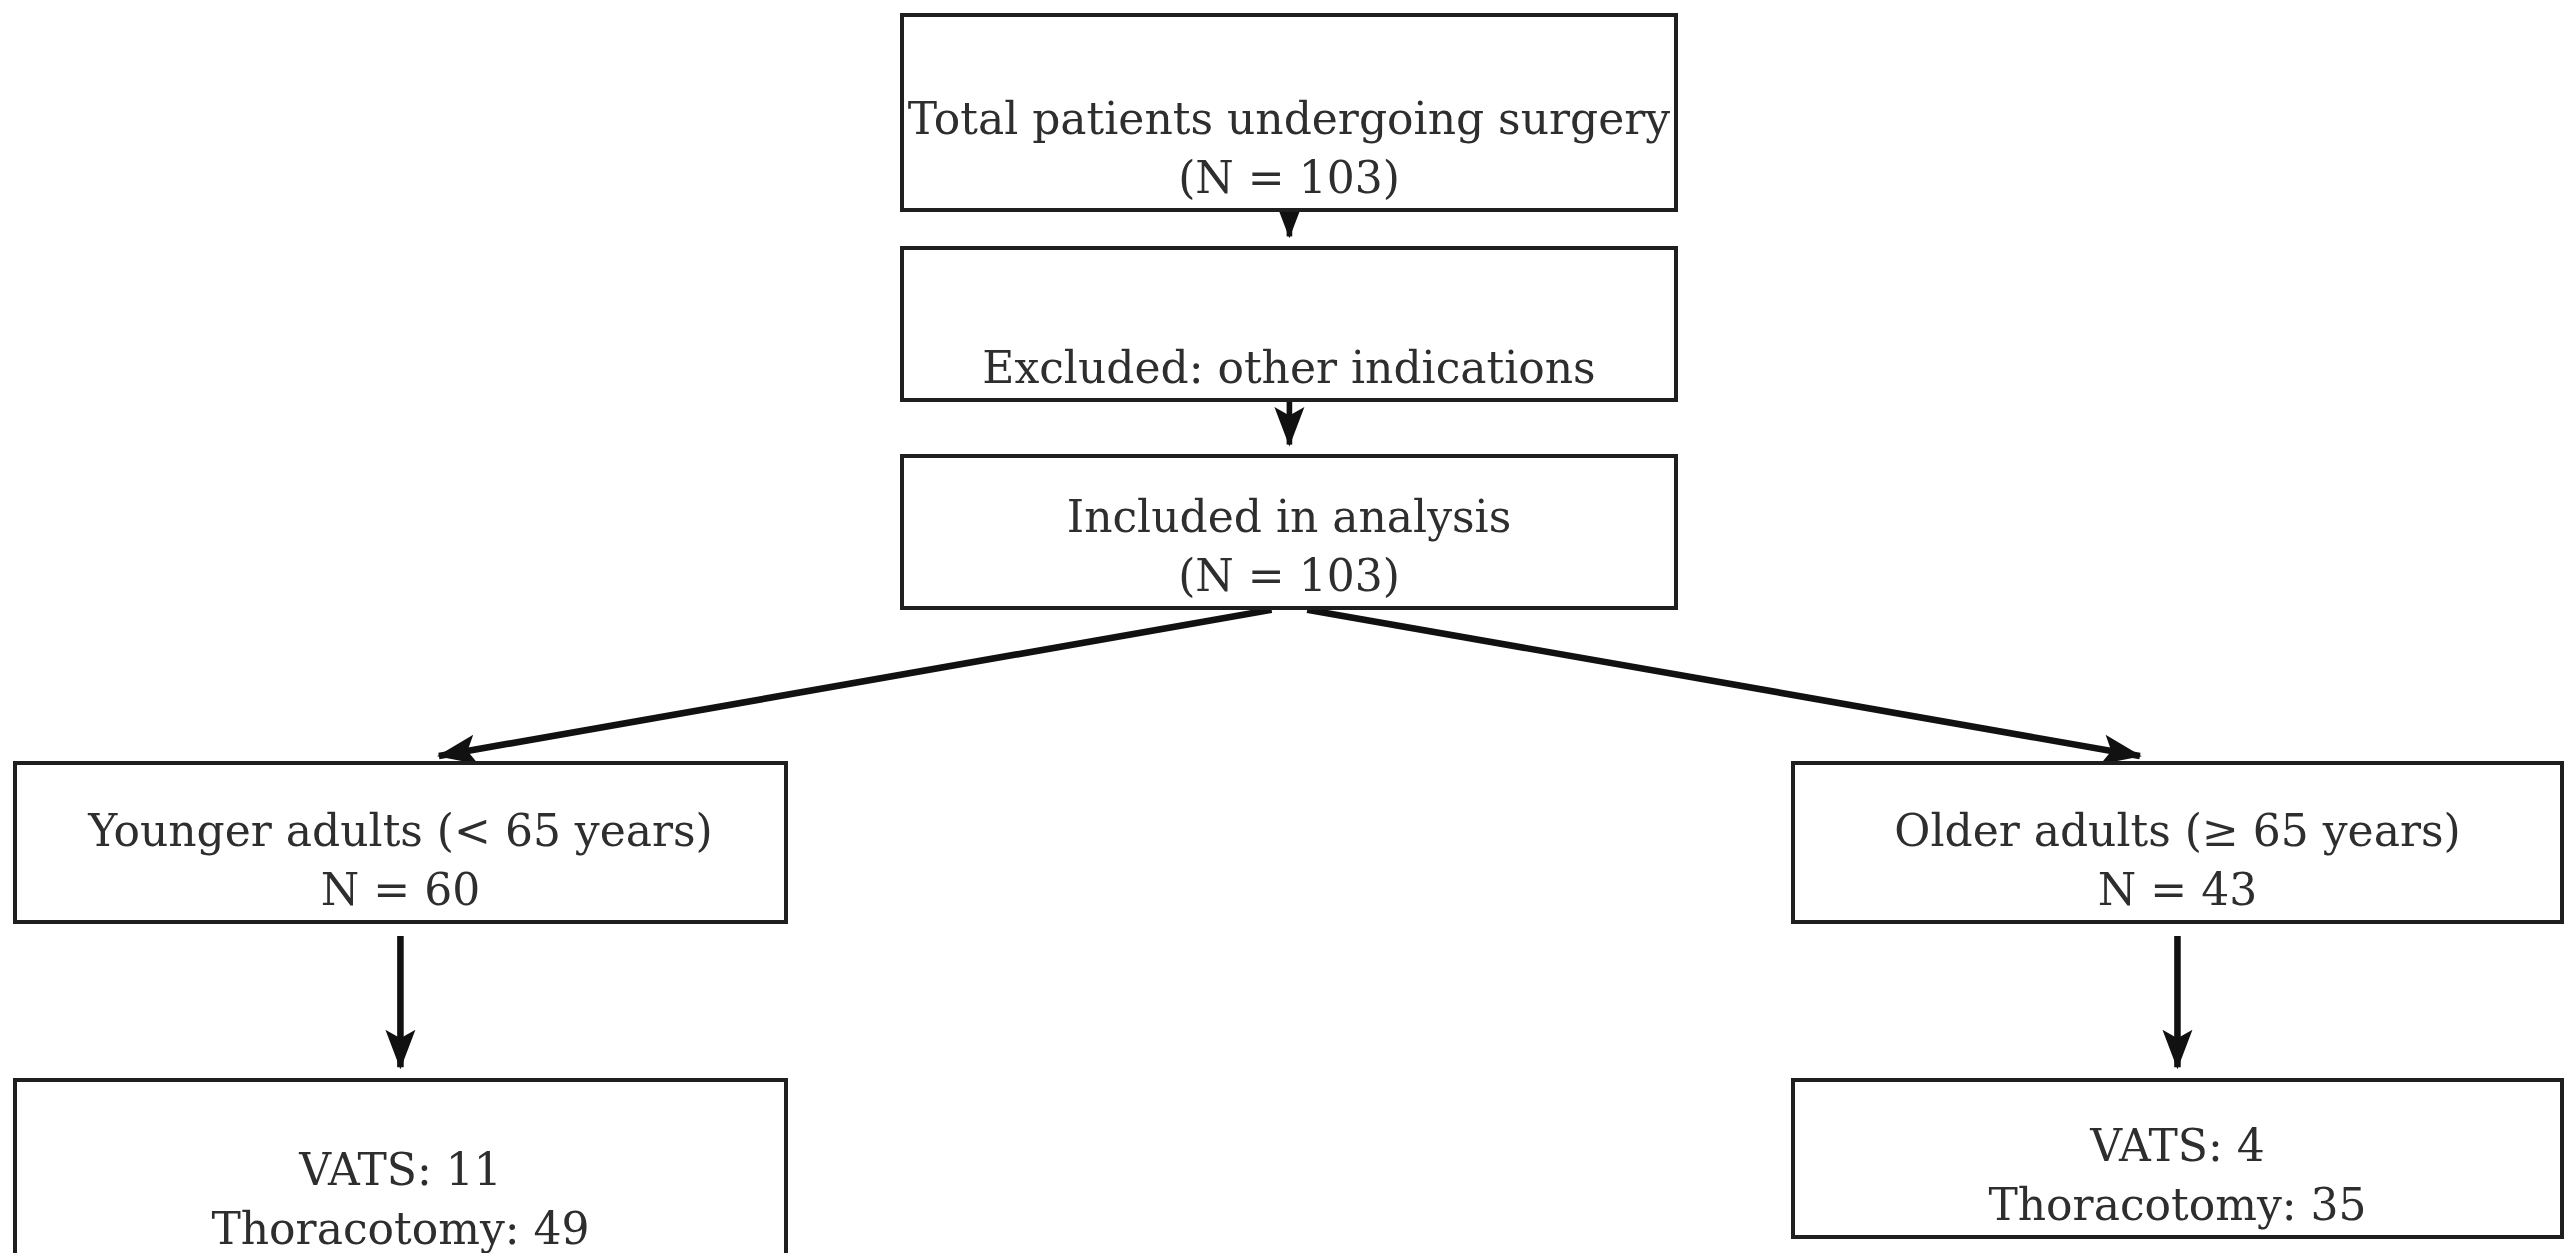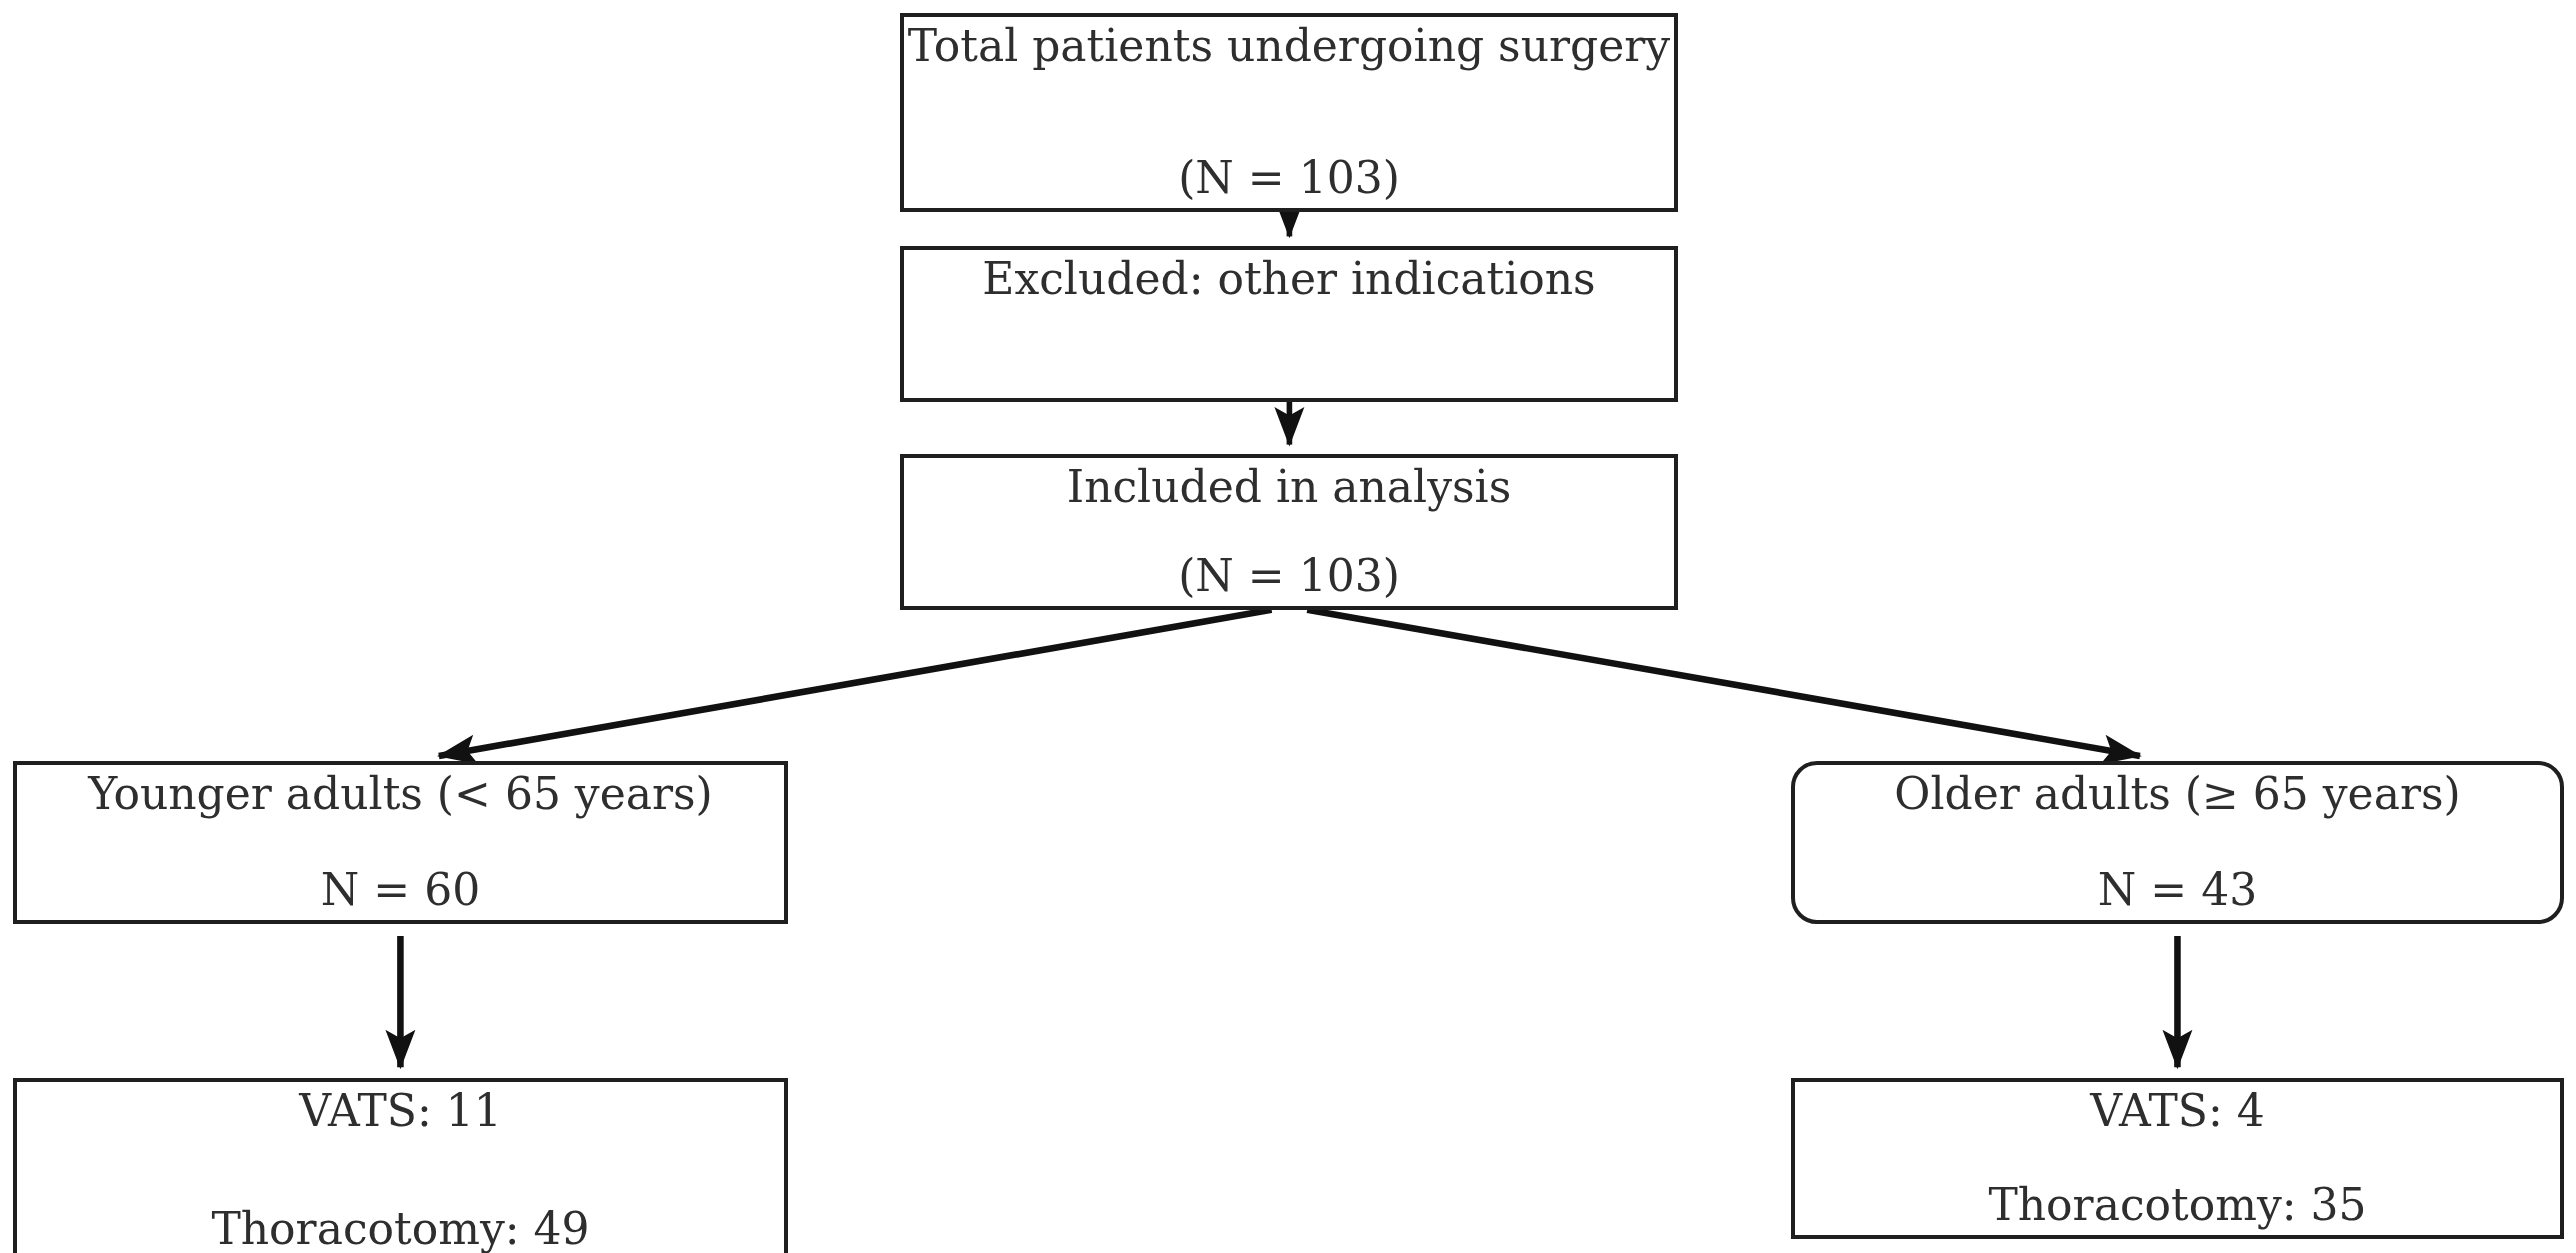--- a/index.html
+++ b/index.html
@@ -24,34 +24,34 @@
     pointer-events: none;
   }
   .fbox {
     position: absolute;
     box-sizing: border-box;
     border: 4.7px solid var(--line, #1f1f1f);
     background: #ffffff;
     display: flex;
     flex-direction: column;
     align-items: center;
-    justify-content: space-between;
+    justify-content: flex-end;
     text-align: center;
     color: var(--text, #2e2e2e);
     font-size: 44px;
     line-height: 1.34;
   }
   .fbox .bline { white-space: nowrap; }
 
   
   .b-total    { left: 900px;  top: 13px;   width: 778px; height: 199px; }
   .b-excluded { left: 900px;  top: 246px;  width: 778px; height: 156px; }
   .b-included { left: 900px;  top: 454px;  width: 778px; height: 156px; }
   .b-younger  { left: 13px;   top: 761px;  width: 775px; height: 163px; }
-  .b-older    { left: 1791px; top: 761px;  width: 773px; height: 163px; border-radius: 26px; }
+  .b-older    { left: 1791px; top: 761px;  width: 773px; height: 163px; }
   .b-younger-proc { left: 13px;   top: 1078px; width: 775px; height: 185px; }
   .b-older-proc   { left: 1791px; top: 1078px; width: 773px; height: 161px; }
 </style>
 </head>
 <body>
 
 <div class="canvas" style="--line: #1f1f1f; --text: #2e2e2e; --bg: #ffffff;">
 
   <svg class="arrows" viewBox="0 0 2747 1337" xmlns="http://www.w3.org/2000/svg">
     <defs>

